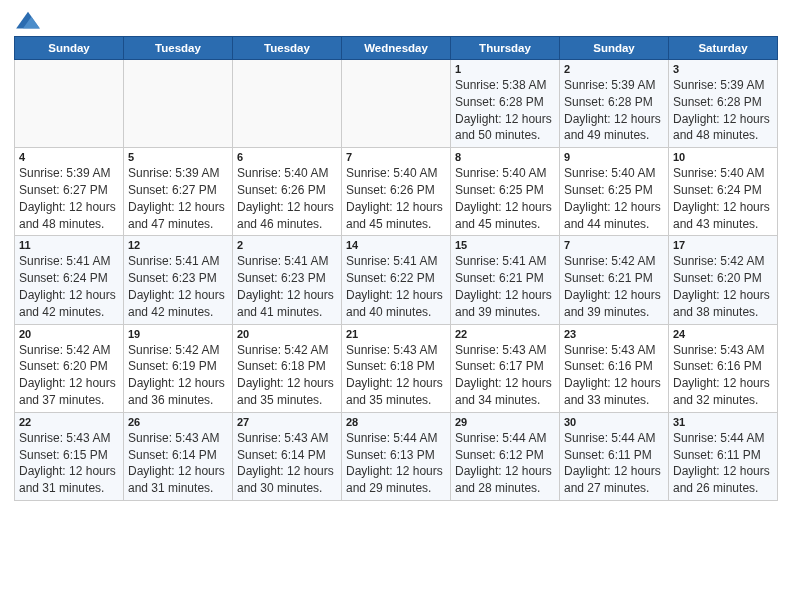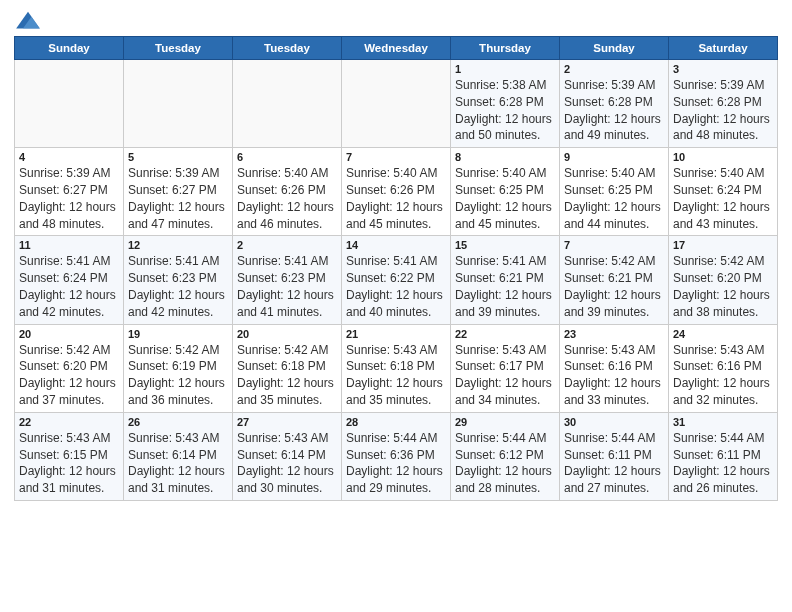--- a/index.html
+++ b/index.html
@@ -326,21 +326,21 @@
           <td>
             <span class="day-number">27</span>
             <div class="cell-content">Sunrise: 5:43 AM
 Sunset: 6:14 PM
 Daylight: 12 hours
 and 30 minutes.</div>
           </td>
           <td>
             <span class="day-number">28</span>
             <div class="cell-content">Sunrise: 5:44 AM
-Sunset: 6:36 PM
+Sunset: 6:13 PM
 Daylight: 12 hours
 and 29 minutes.</div>
           </td>
           <td>
             <span class="day-number">29</span>
             <div class="cell-content">Sunrise: 5:44 AM
 Sunset: 6:12 PM
 Daylight: 12 hours
 and 28 minutes.</div>
           </td>

